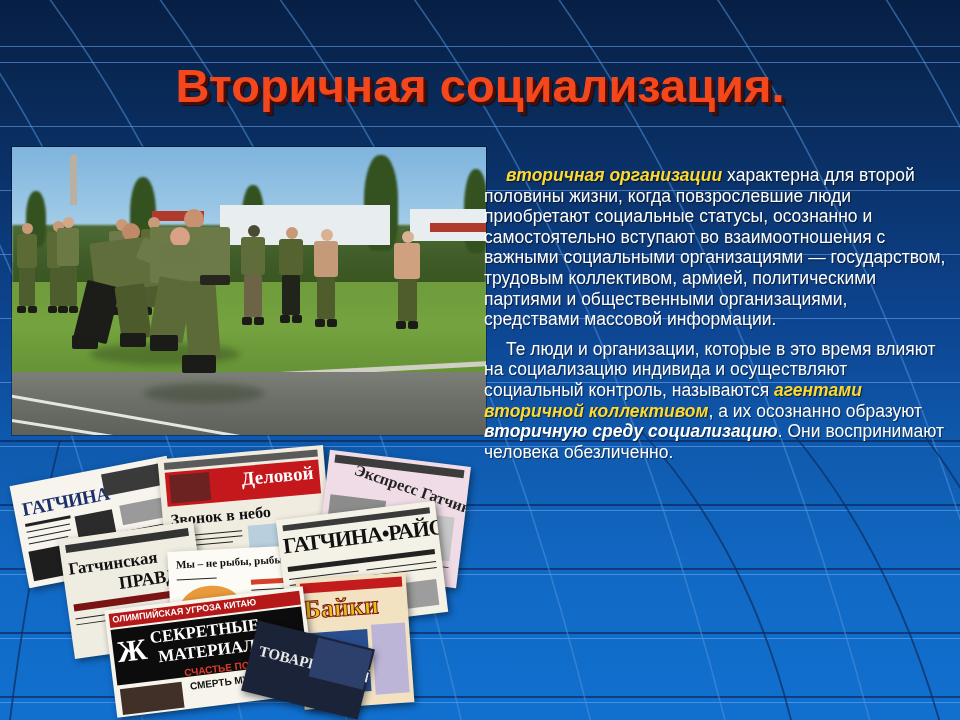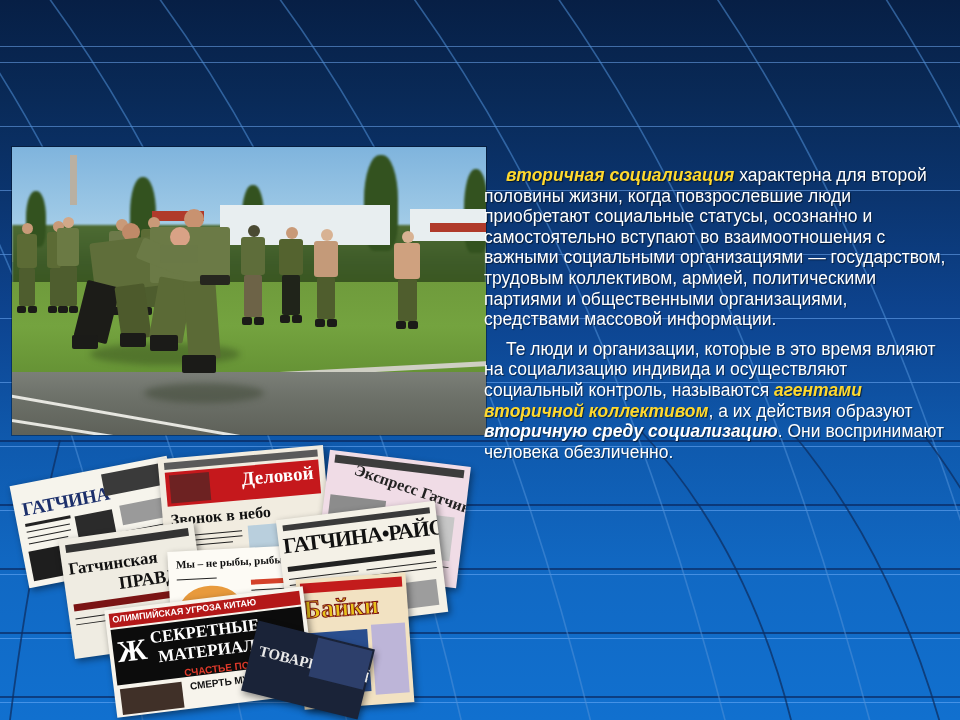--- a/index.html
+++ b/index.html
@@ -136,20 +136,21 @@
       <path d="M 860 -40 Q 1060 250 1190 760"></path>
     </g>
     <g fill="none" stroke="#0d2f63" stroke-width="1.8" opacity="0.75">
       <path d="M 640 430 Q 760 560 800 760"></path>
       <path d="M 790 430 Q 900 560 950 760"></path>
       <path d="M 920 430 Q 1020 560 1080 760"></path>
       <path d="M 60 440 Q 30 560 10 720"></path>
     </g>
   </svg>
 
+  <div class="title">Вторичная социализация.</div>
 
   <div class="photo-mil">
     <div class="sky"></div>
     <div class="treeline"></div>
     <div class="chimney"></div>
 
     <div class="tree" style="left:118px;top:30px;width:26px;height:78px;"></div>
     <div class="tree" style="left:230px;top:38px;width:22px;height:66px;"></div>
     <div class="tree" style="left:352px;top:8px;width:34px;height:96px;"></div>
     <div class="tree" style="left:452px;top:22px;width:24px;height:84px;"></div>
@@ -359,20 +360,20 @@
     </div>
 
     <div class="np" style="left:238px;top:186px;width:120px;height:72px;transform:rotate(14deg);background:#1a2338;">
       <div class="masthead" style="position:absolute;left:8px;top:22px;font-size:15px;color:#e8e8e8;">ТОВАРИЩ, ПЕЙ!</div>
       <div class="imgbox" style="left:62px;top:2px;width:56px;height:40px;background:#2d3f6b;"></div>
     </div>
   </div>
 
   <div class="body-text">
     <p>
-      <span class="hl-yellow">вторичная социализация</span><span> характерна для второй половины жизни, когда повзрослевшие люди приобретают социальные статусы, осознанно и самостоятельно вступают во взаимоотношения с важными социальными организациями — государством, трудовым коллективом, армией, политическими партиями и общественными организациями, средствами массовой информации.</span>
+      <span class="hl-yellow">вторичная организации</span><span> характерна для второй половины жизни, когда повзрослевшие люди приобретают социальные статусы, осознанно и самостоятельно вступают во взаимоотношения с важными социальными организациями — государством, трудовым коллективом, армией, политическими партиями и общественными организациями, средствами массовой информации.</span>
     </p>
     <p>
-      <span>Те люди и организации, которые в это время влияют на социализацию индивида и осуществляют социальный контроль, называются </span><span class="hl-yellow">агентами вторичной коллективом</span><span>, а их действия образуют </span><span class="hl-white">вторичную среду социализацию</span><span>. Они воспринимают человека обезличенно.</span>
+      <span>Те люди и организации, которые в это время влияют на социализацию индивида и осуществляют социальный контроль, называются </span><span class="hl-yellow">агентами вторичной коллективом</span><span>, а их осознанно образуют </span><span class="hl-white">вторичную среду социализацию</span><span>. Они воспринимают человека обезличенно.</span>
     </p>
   </div>
 
 </div>
 
 </body></html>

